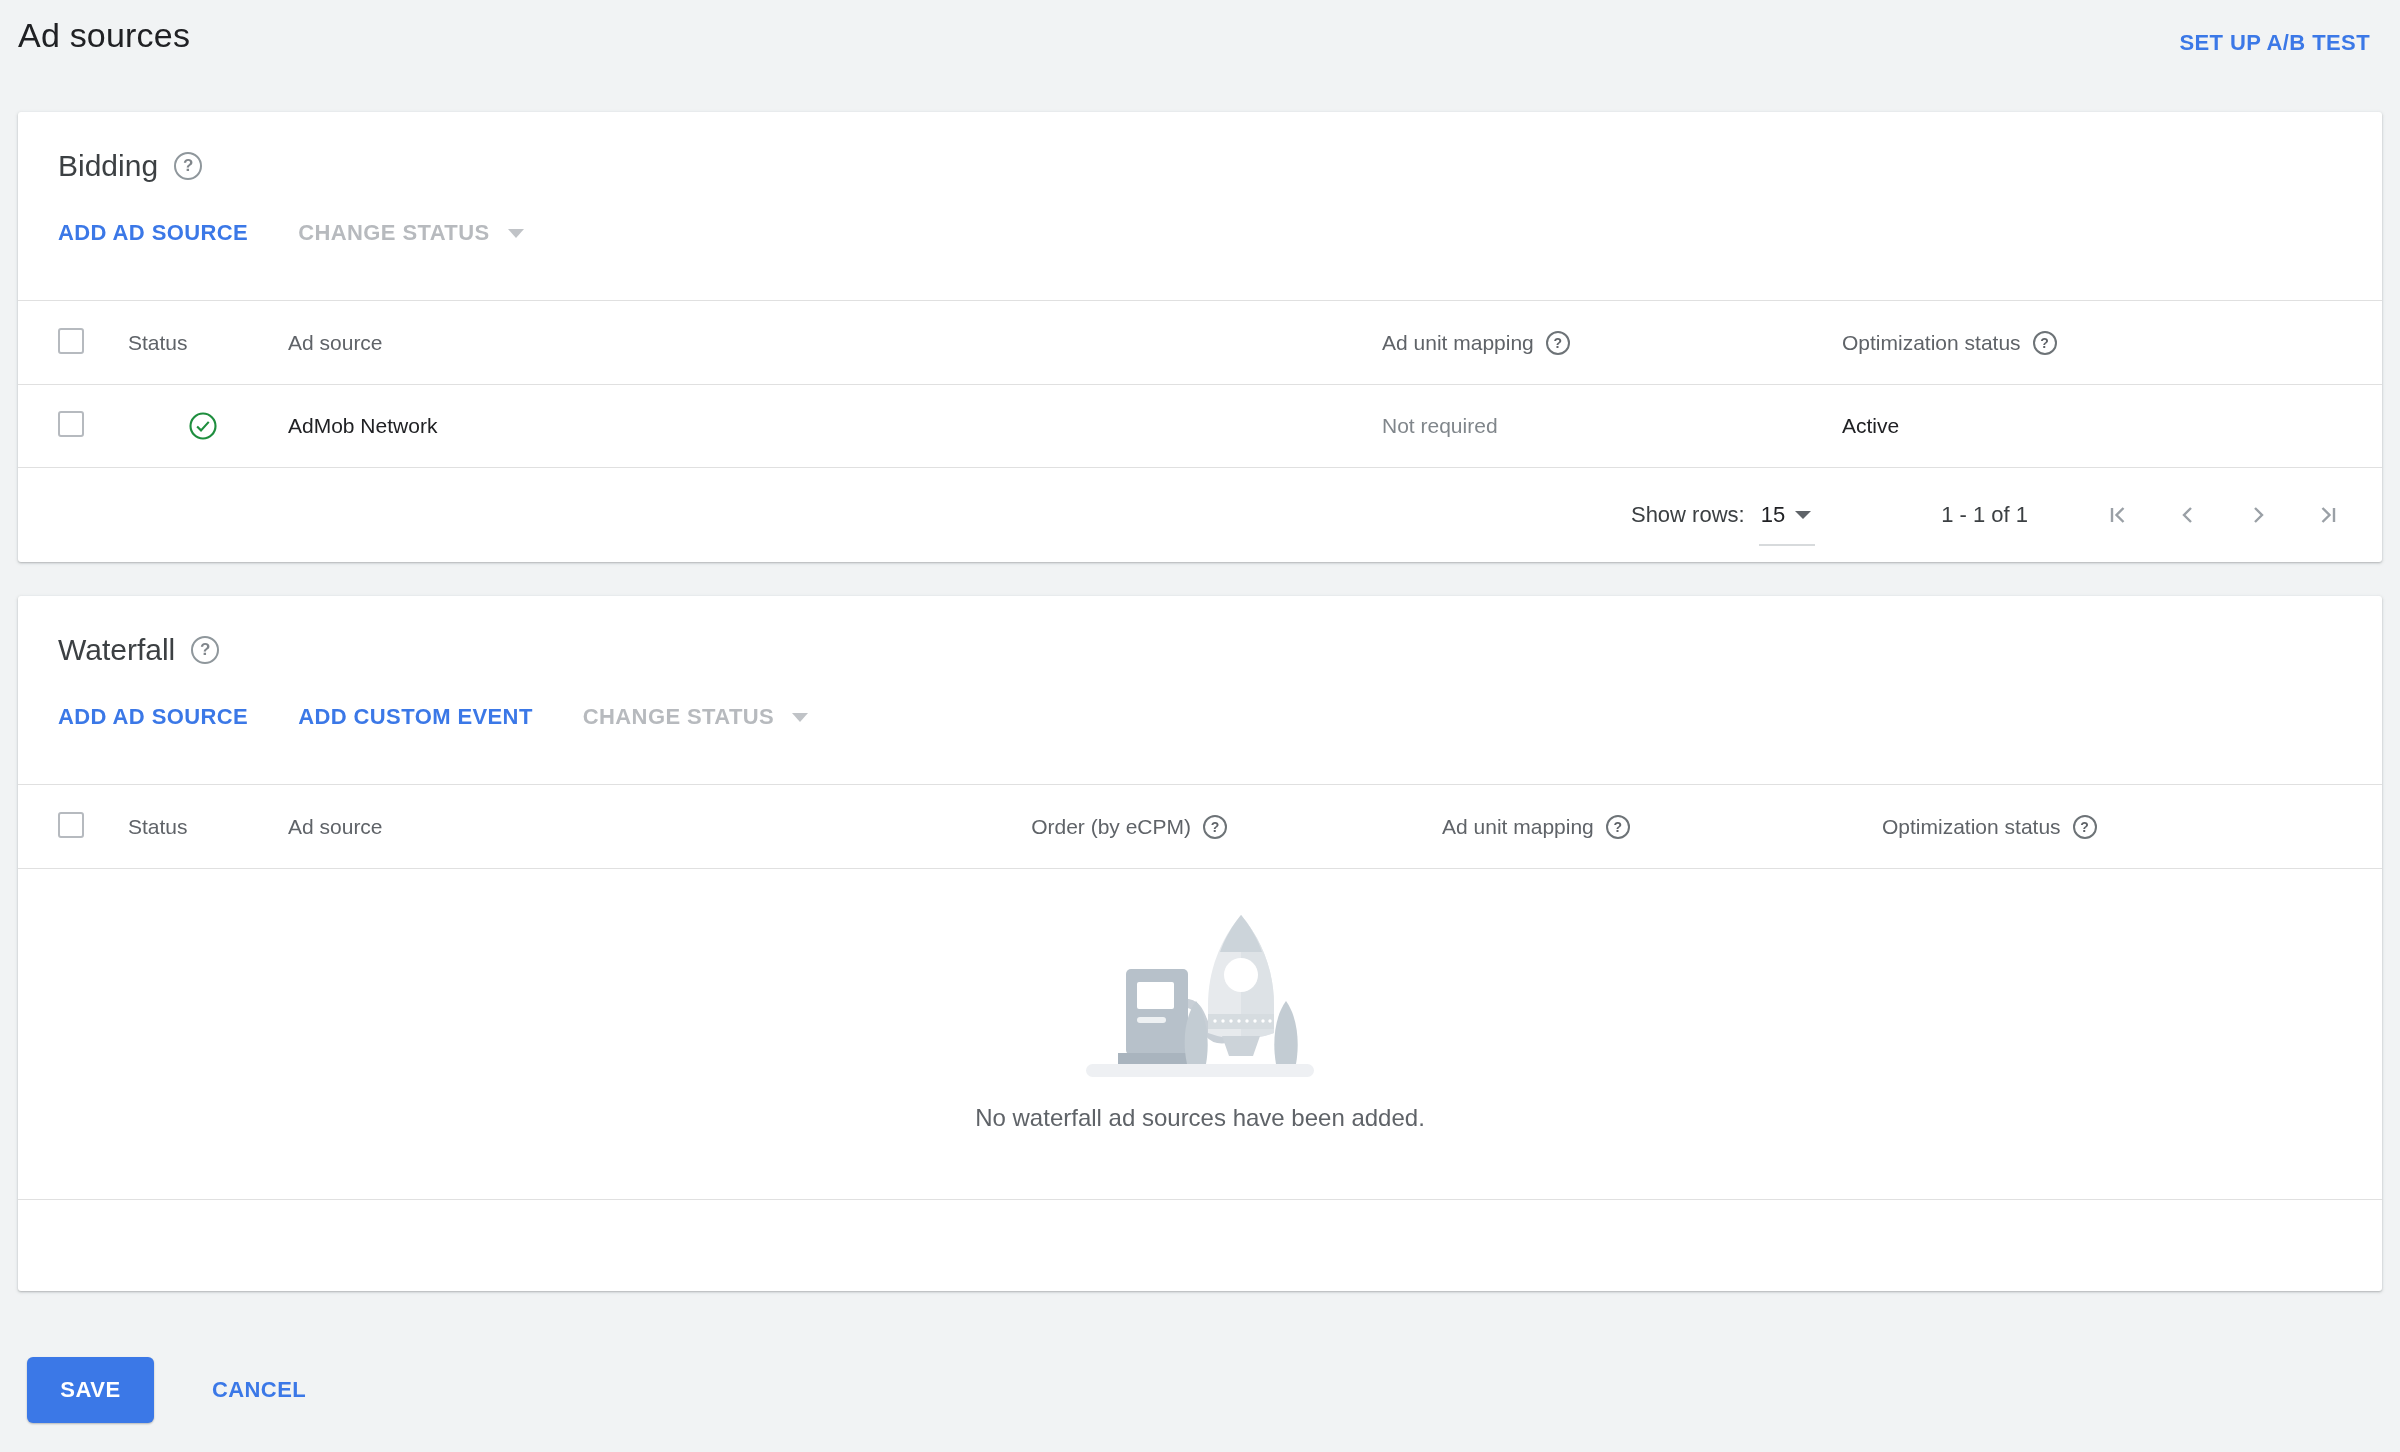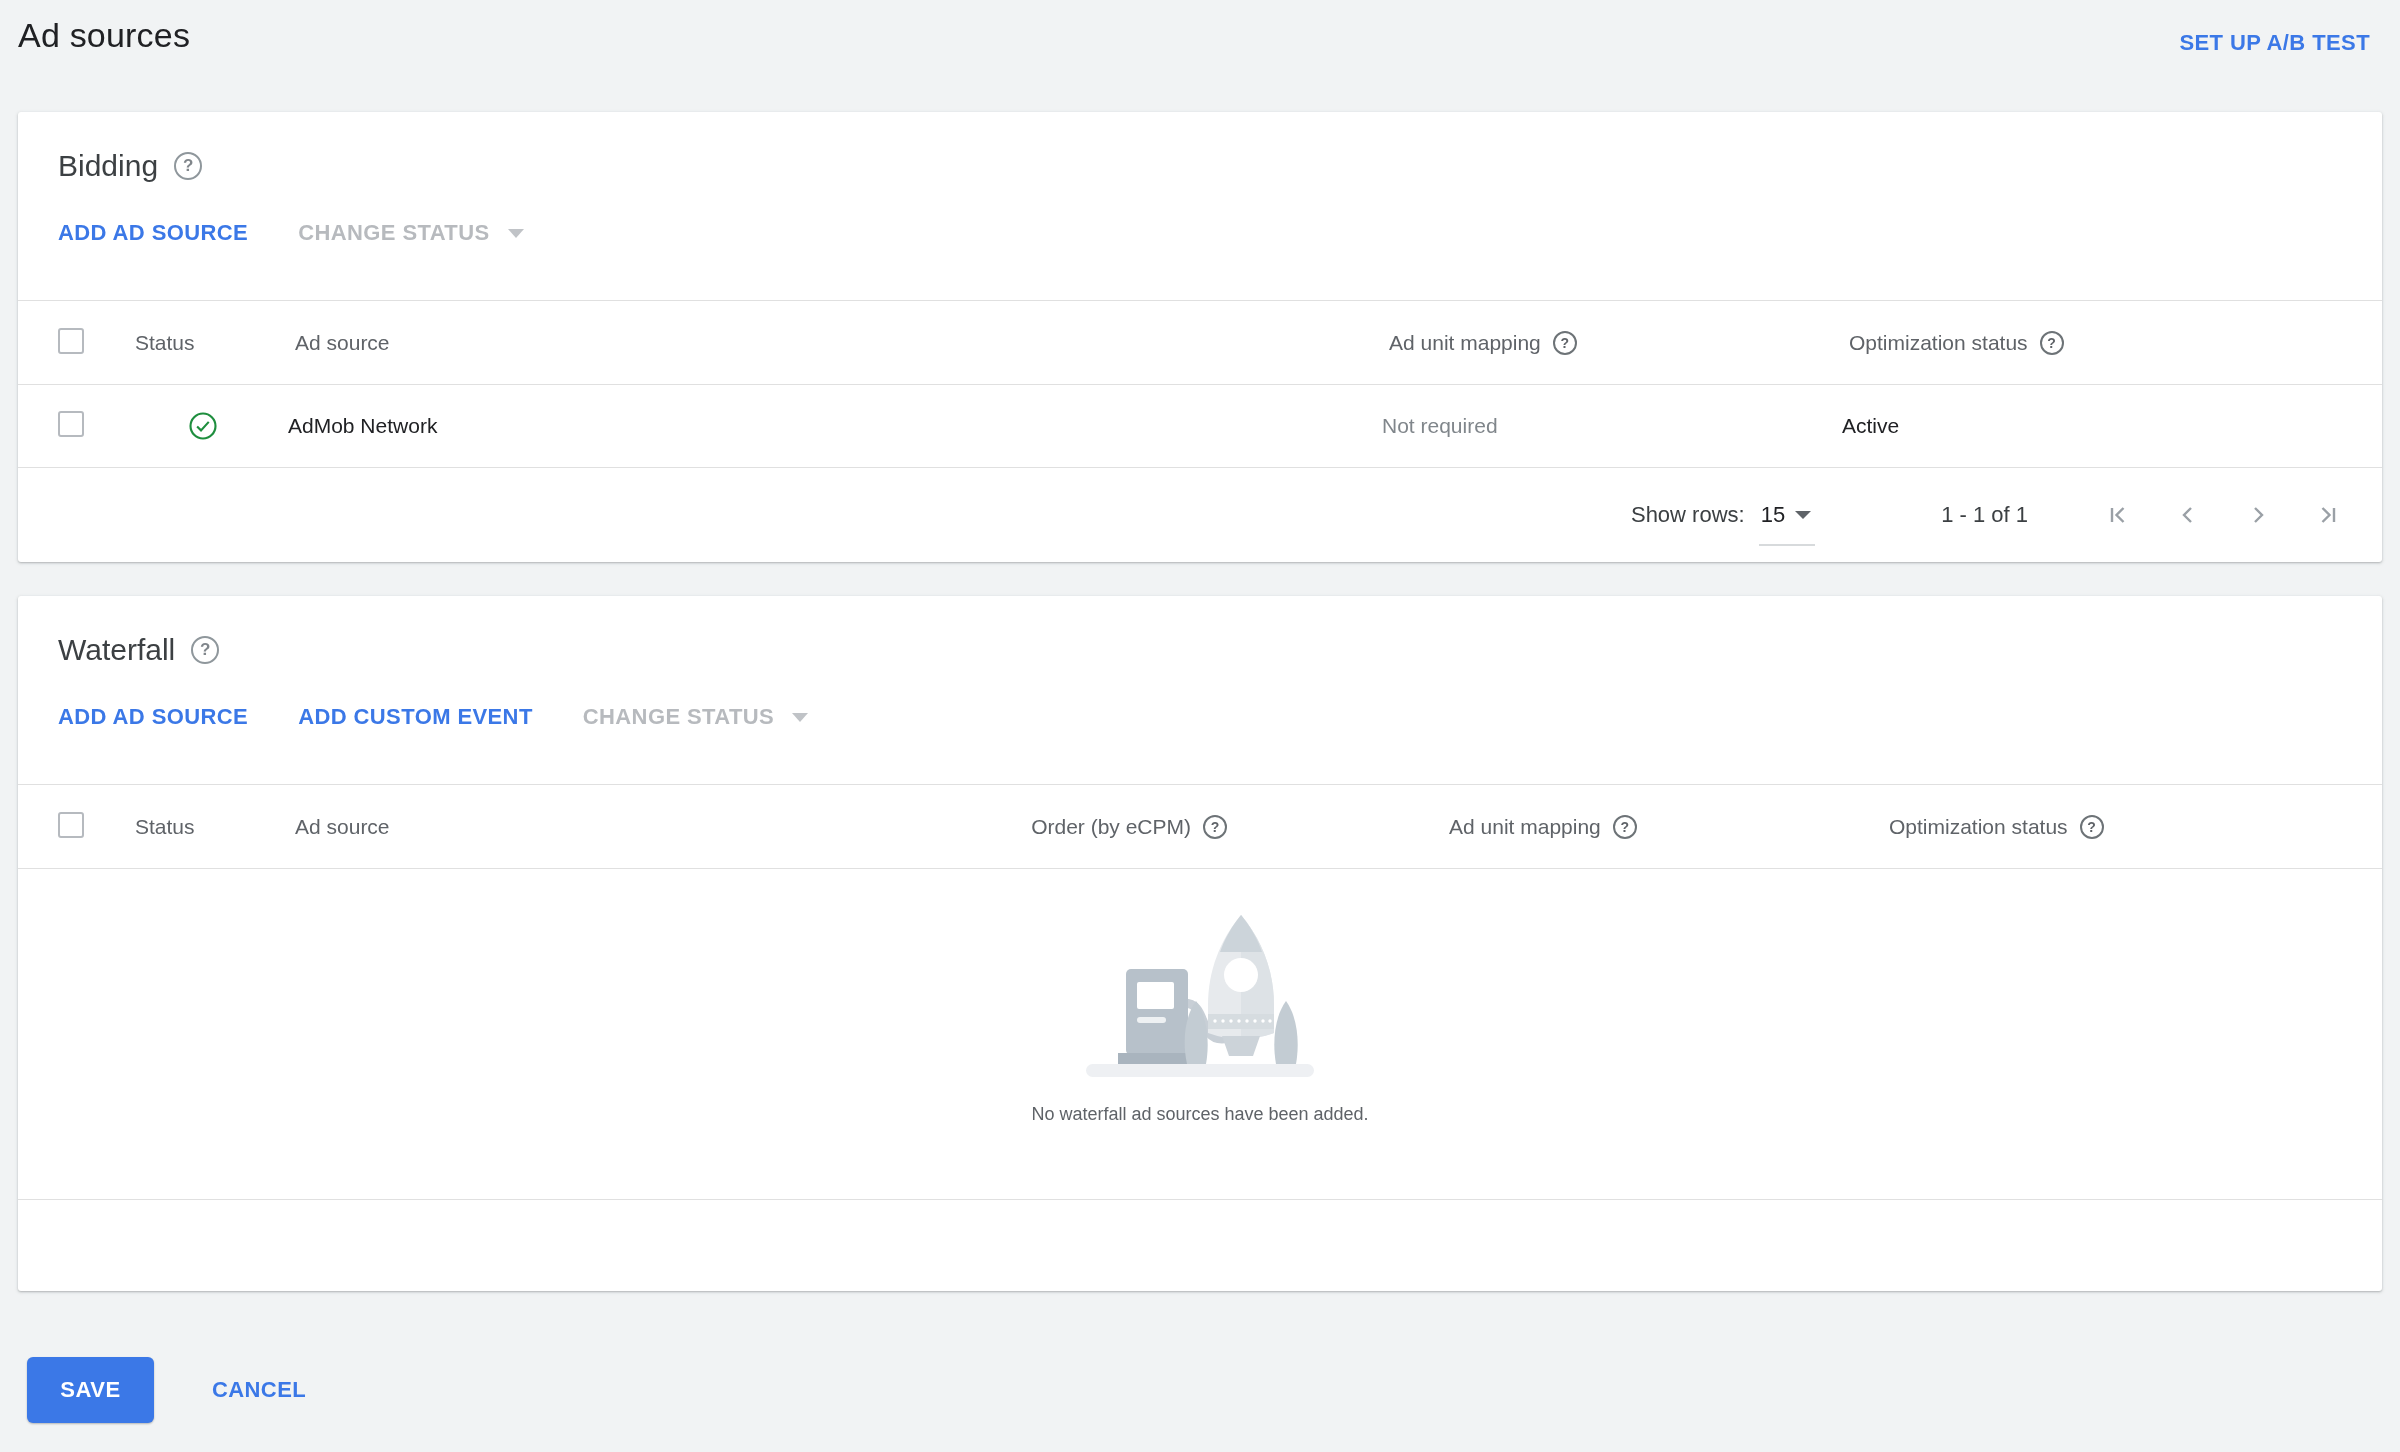--- a/index.html
+++ b/index.html
@@ -32,21 +32,21 @@
     font-size:22px; font-weight:700; letter-spacing:.4px; color:#b7babe; cursor:default; }
   .caret { width:0; height:0; border-left:8px solid transparent; border-right:8px solid transparent; }
   .caret.gray { border-top:9px solid #c0c3c7; }
   .caret.dark { border-top:8px solid #5f6368; margin-left:10px; }
 
   .row-b { display:grid; grid-template-columns:70px 160px 1fr 460px 500px;
     padding:0 40px; align-items:center; }
   .row-w { display:grid; grid-template-columns:70px 160px 1fr 300px 440px 675px;
     padding:0 40px; align-items:center; }
   .thead { border-top:1px solid #e0e0e0; border-bottom:1px solid #e0e0e0; height:85px; }
-  .th { font-size:21px; color:#5f6368; font-weight:400; display:flex; align-items:center; gap:12px;margin-left:7px; }
+  .th { font-size:21px; color:#5f6368; font-weight:400; display:flex; align-items:center; gap:12px; }
   .th .help { width:24px; height:24px; font-size:14px; }
   .th.right { justify-content:flex-end; }
   .col-pad { padding-left:215px; }
   .trow { height:83px; border-bottom:1px solid #e0e0e0; }
   .td { font-size:21px; color:#202124; }
   .td.muted { color:#80868b; }
   .checkbox { width:26px; height:26px; border:2px solid #b6babf; border-radius:3px;
     background:#fff; display:inline-block; cursor:pointer; }
   .status-cell { padding-left:60px; display:flex; align-items:center; }
 
@@ -57,21 +57,21 @@
     margin-left:16px; cursor:pointer; color:#202124; }
   .rows-select::after { content:""; position:absolute; left:-2px; right:-4px; bottom:-18px;
     border-bottom:2px solid #d7dadc; }
   .range { margin-left:130px; }
   .pager { display:flex; align-items:center; gap:30px; margin-left:70px; }
   .pg-btn { background:none; border:none; padding:6px; cursor:pointer; display:flex; }
   .pg-btn svg { stroke:#9aa0a6; fill:none; stroke-width:2.4; }
 
   .empty-block { height:330px; display:flex; flex-direction:column; align-items:center;
     padding-top:44px; }
-  .empty-msg { margin-top:26px; font-size:18px; color:#5f6368; }
+  .empty-msg { margin-top:26px; font-size:24px; color:#5f6368; }
   .wf-foot { border-top:1px solid #e0e0e0; height:92px; }
 
   .save-row { display:flex; align-items:center; margin:66px 0 0 27px; }
   .save-btn { background:#3b78e7; color:#fff; border:none; border-radius:6px;
     width:127px; height:66px; font-size:22px; font-weight:700; letter-spacing:.6px;
     font-family:inherit; cursor:pointer; box-shadow:0 1px 2px rgba(0,0,0,.25); }
   .cancel-link { margin-left:58px; font-size:22px; font-weight:700; letter-spacing:.4px;
     color:#3b78e7; text-decoration:none; cursor:pointer; }
 </style>
 </head>

